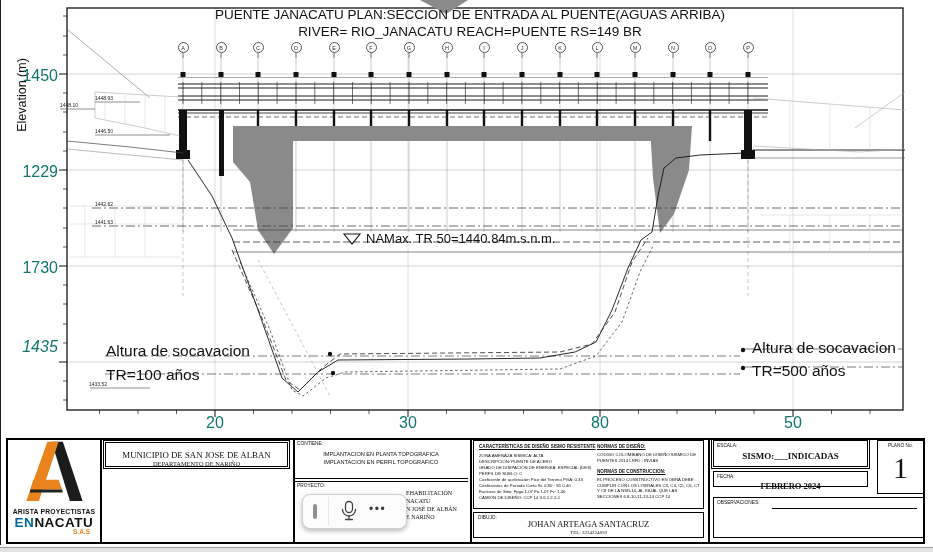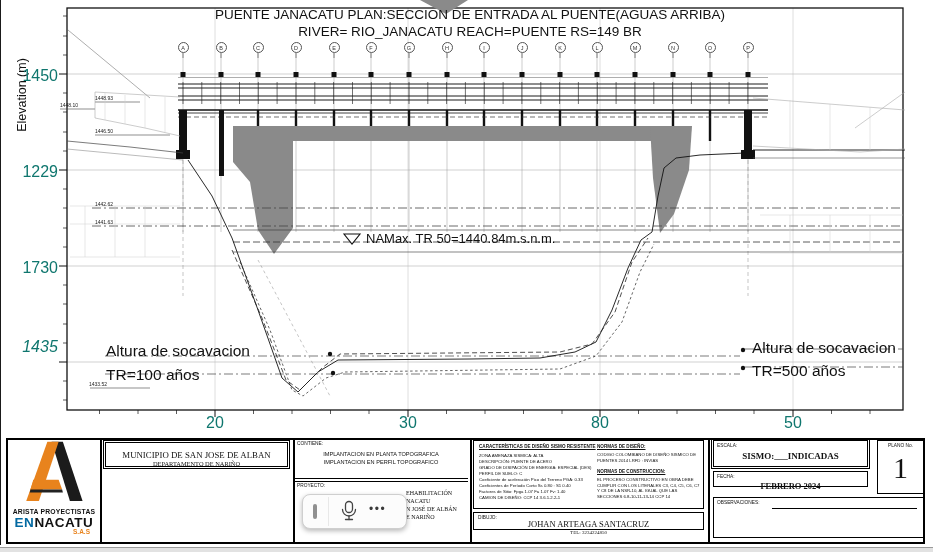--- a/index.html
+++ b/index.html
@@ -196,21 +196,21 @@
     <div class="abs microtxt" style="left:5px;top:36px;">Coeficiente de aceleración Pico del Terreno PGA: 0.33</div>
     <div class="abs microtxt" style="left:5px;top:42px;">Coeficientes de Período Corto Ss 0.80 : S1 0.40</div>
     <div class="abs microtxt" style="left:5px;top:48px;">Factores de Sitio: Fpga 1.07  Fa 1.07  Fv: 1.40</div>
     <div class="abs microtxt" style="left:5px;top:54px;">CAMION DE DISEÑO: CCP 14 3.6.1.2.2-1</div>
     <div class="abs microhead" style="left:123px;top:3px;">NORMAS DE DISEÑO:</div>
     <div class="abs microtxt" style="left:123px;top:11px;width:103px;">CODIGO COLOMBIANO DE DISEÑO SISMICO DE PUENTES 2014 LRFD : INVIAS</div>
     <div class="abs microhead" style="left:123px;top:28px;">NORMAS DE CONSTRUCCION:</div>
     <div class="abs microtxt" style="left:123px;top:36px;width:103px;">EL PROCESO CONSTRUCTIVO EN OBRA DEBE CUMPLIR CON LOS LITERALES C3, C4, C5, C6, C7 Y C8 DE LA NSR-10, AL IGUAL QUE LAS SECCIONES 6.8-10-11-13-14 CCP 14</div>
   </div>
 
-  <div class="box" style="left:473px;top:512px;width:231px;height:18px;">
+  <div class="box" style="left:473px;top:512px;width:231px;height:26px;">
     <div class="abs tinylabel" style="left:4px;top:2px;">DIBUJO:</div>
     <div class="abs ctr serif" style="left:0;right:0;top:6px;font-size:8.5px;">JOHAN ARTEAGA SANTACRUZ</div>
     <div class="abs ctr serif" style="left:0;right:0;top:17px;font-size:5px;">TEL: 3234224850</div>
   </div>
 
   <div class="box dbl" style="left:713px;top:440px;width:155px;height:27px;">
     <div class="abs tinylabel" style="left:3px;top:2px;">ESCALA:</div>
     <div class="abs ctr serif" style="left:0;right:0;top:10px;font-size:9px;font-weight:bold;">SISMO:___INDICADAS</div>
   </div>
   <div class="box" style="left:713px;top:471px;width:155px;height:16px;">

